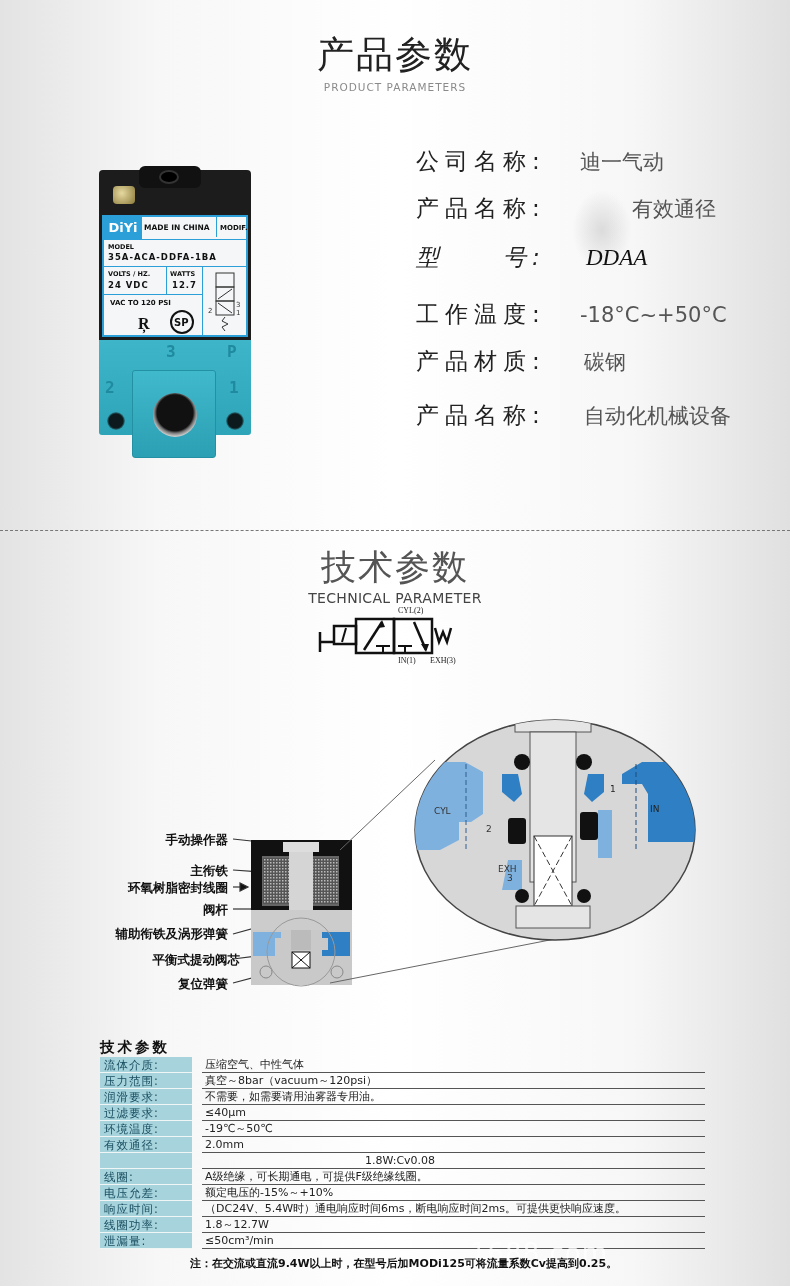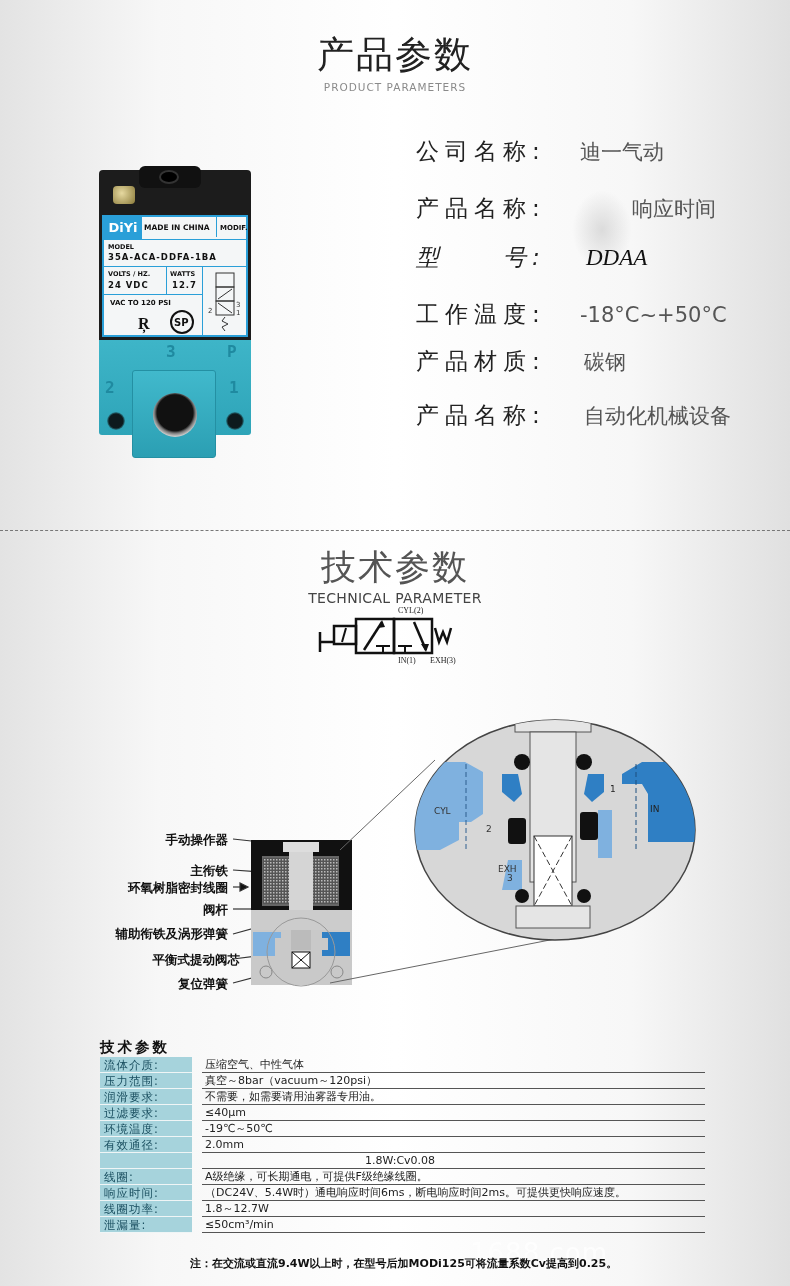--- a/index.html
+++ b/index.html
@@ -119,25 +119,25 @@
     <div class="abs valve-num" style="left:130px;top:38px;">1</div>
     <div class="abs valve-mhole" style="left:8px;top:72px;"></div>
     <div class="abs valve-mhole" style="left:127px;top:72px;"></div>
     <div class="abs valve-boss">
       <div class="abs valve-bore"></div>
     </div>
   </div>
 </div>
 
 <div class="abs blur-mark"></div>
-<div class="abs param-row" style="top:136px;">
+<div class="abs param-row" style="top:146px;">
   <span class="param-key">公司名称:</span><span class="param-val">迪一气动</span>
 </div>
 <div class="abs param-row" style="top:193px;">
-  <span class="param-key">产品名称:</span><span class="param-val" style="margin-left:52px;">响应时间</span>
+  <span class="param-key">产品名称:</span><span class="param-val" style="margin-left:52px;">有效通径</span>
 </div>
 <div class="abs param-row" style="top:242px;font-style:italic;">
   <span class="param-key">型　　号:</span><span class="param-val mono" style="margin-left:6px;">DDAA</span>
 </div>
 <div class="abs param-row" style="top:299px;">
   <span class="param-key">工作温度:</span><span class="param-val">-18°C~+50°C</span>
 </div>
 <div class="abs param-row" style="top:346px;">
   <span class="param-key">产品材质:</span><span class="param-val" style="margin-left:4px;">碳钢</span>
 </div>
@@ -285,20 +285,24 @@
     </div>
   <div class="spec-row">
       <div class="spec-key"></div>
       <div class="spec-val right">1.8W:Cv0.08</div>
     </div>
   <div class="spec-row">
       <div class="spec-key">线圈:</div>
       <div class="spec-val">A级绝缘，可长期通电，可提供F级绝缘线圈。</div>
     </div>
   <div class="spec-row">
+      <div class="spec-key">电压允差:</div>
+      <div class="spec-val">额定电压的-15%～+10%</div>
+    </div>
+  <div class="spec-row">
       <div class="spec-key">响应时间:</div>
       <div class="spec-val">（DC24V、5.4W时）通电响应时间6ms，断电响应时间2ms。可提供更快响应速度。</div>
     </div>
   <div class="spec-row">
       <div class="spec-key">线圈功率:</div>
       <div class="spec-val">1.8～12.7W</div>
     </div>
   <div class="spec-row">
       <div class="spec-key">泄漏量:</div>
       <div class="spec-val">≤50cm³/min</div>

